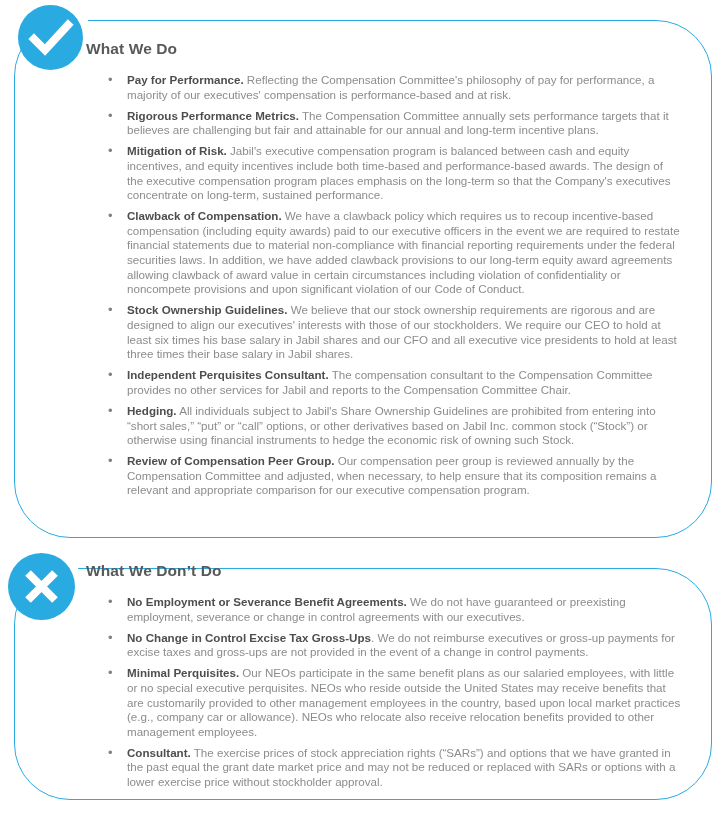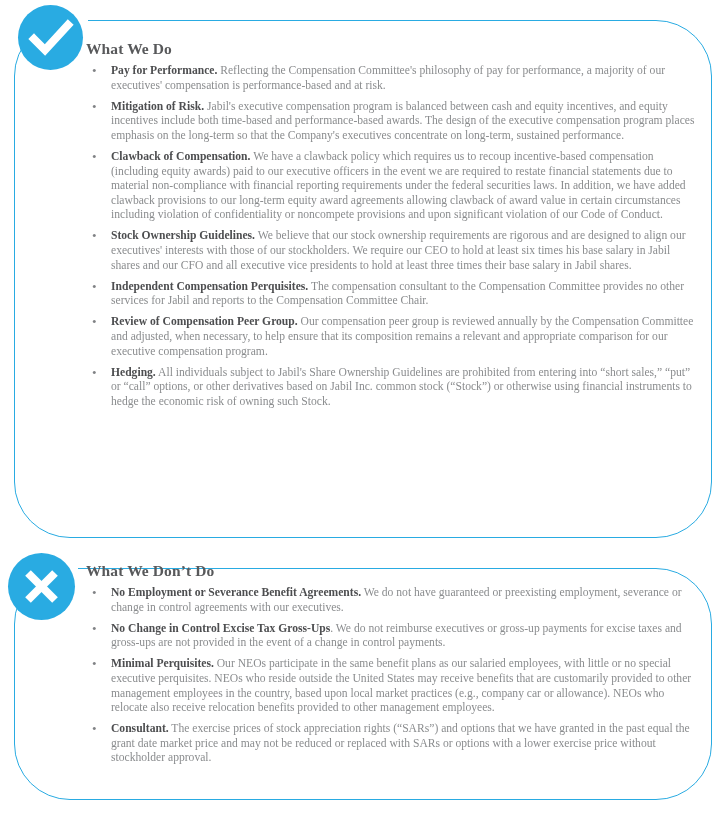--- a/index.html
+++ b/index.html
@@ -75,37 +75,36 @@
     top: 553px;
     width: 67px;
     height: 67px;
   }
   .badge svg { display: block; }
 
   
   .content {
     position: absolute;
     color: #6d6e71;
-    font-family: Liberation Serif, serif;
   }
   #content-do   { left: 86px; top: 40px;  width: 612px; }
   #content-dont { left: 86px; top: 562px; width: 612px; }
 
   .section-title {
     font-size: 15.5px;
     font-weight: bold;
     color: #58595b;
     letter-spacing: 0.1px;
     margin: 0 0 7px 0;
     line-height: 1.1;
   }
 
   ul.bullets {
     list-style: none;
-    margin: 0;
+    margin: 16px;
     padding: 0;
   }
   ul.bullets > li {
     position: relative;
     padding-left: 25px;
     margin-bottom: 6.5px;
     font-size: 11.6px;
     line-height: 14.6px;
     color: #808285;
     text-align: left;
@@ -137,36 +136,39 @@
   </svg>
 </div>
 
 <div class="content" id="content-do">
   <div class="section-title">What We Do</div>
   <ul class="bullets">
     <li>
       <span class="lead">Pay for Performance.</span><span class="body-text">  Reflecting the Compensation Committee's philosophy of pay for performance, a majority of our executives' compensation is performance-based and at risk.</span>
     </li>
     <li>
+      <span class="lead">Rigorous Performance Metrics.</span><span class="body-text">  The Compensation Committee annually sets performance targets that it believes are challenging but fair and attainable for our annual and long-term incentive plans.</span>
+    </li>
+    <li>
       <span class="lead">Mitigation of Risk.</span><span class="body-text">  Jabil's executive compensation program is balanced between cash and equity incentives, and equity incentives include both time-based and performance-based awards. The design of the executive compensation program places emphasis on the long-term so that the Company's executives concentrate on long-term, sustained performance.</span>
     </li>
     <li>
       <span class="lead">Clawback of Compensation.</span><span class="body-text">  We have a clawback policy which requires us to recoup incentive-based compensation (including equity awards) paid to our executive officers in the event we are required to restate financial statements due to material non-compliance with financial reporting requirements under the federal securities laws.  In addition, we have added clawback provisions to our long-term equity award agreements allowing clawback of award value in certain circumstances including violation of confidentiality or noncompete provisions and upon significant violation of our Code of Conduct.</span>
     </li>
     <li>
       <span class="lead">Stock Ownership Guidelines.</span><span class="body-text">  We believe that our stock ownership requirements are rigorous and are designed to align our executives' interests with those of our stockholders. We require our CEO to hold at least six times his base salary in Jabil shares and our CFO and all executive vice presidents to hold at least three times their base salary in Jabil shares.</span>
     </li>
     <li>
-      <span class="lead">Independent Compensation Perquisites.</span><span class="body-text">  The compensation consultant to the Compensation Committee provides no other services for Jabil and reports to the Compensation Committee Chair.</span>
+      <span class="lead">Independent Perquisites Consultant.</span><span class="body-text">  The compensation consultant to the Compensation Committee provides no other services for Jabil and reports to the Compensation Committee Chair.</span>
+    </li>
+    <li>
+      <span class="lead">Hedging.</span><span class="body-text">  All individuals subject to Jabil's Share Ownership Guidelines are prohibited from entering into “short sales,” “put” or “call” options, or other derivatives based on Jabil Inc. common stock (“Stock”) or otherwise using financial instruments to hedge the economic risk of owning such Stock.</span>
     </li>
     <li>
       <span class="lead">Review of Compensation Peer Group.</span><span class="body-text">  Our compensation peer group is reviewed annually by the Compensation Committee and adjusted, when necessary, to help ensure that its composition remains a relevant and appropriate comparison for our executive compensation program.</span>
-    </li>
-    <li>
-      <span class="lead">Hedging.</span><span class="body-text">  All individuals subject to Jabil's Share Ownership Guidelines are prohibited from entering into “short sales,” “put” or “call” options, or other derivatives based on Jabil Inc. common stock (“Stock”) or otherwise using financial instruments to hedge the economic risk of owning such Stock.</span>
     </li>
   </ul>
 </div>
 
 <div class="panel" id="panel-dont"></div>
 <div id="panel-dont-notch"></div>
 
 <div class="badge" id="badge-x">
   <svg width="67" height="67" viewBox="0 0 67 67" aria-hidden="true">
     <line x1="20" y1="20" x2="47" y2="47" stroke="#ffffff" stroke-width="8" stroke-linecap="butt"></line>

